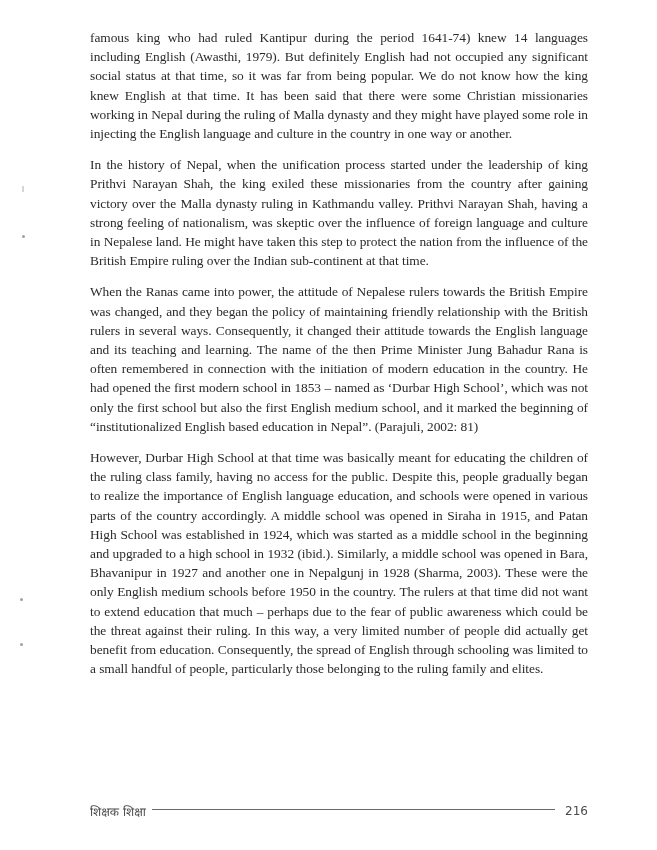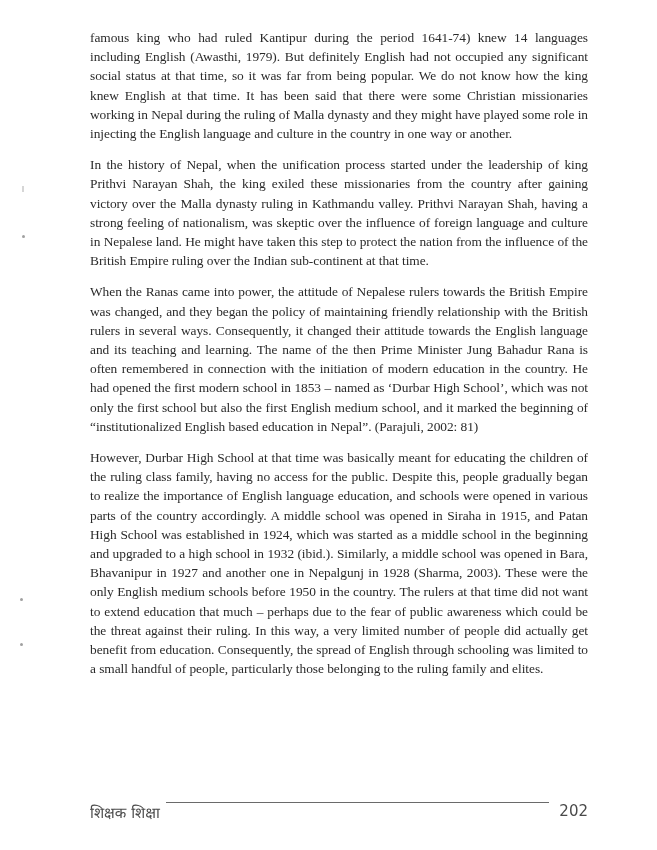--- a/index.html
+++ b/index.html
@@ -26,23 +26,23 @@
       text-justify: inter-word;
       letter-spacing: -0.05px;
     }
     .footer {
       position: absolute;
       left: 90px;
       top: 802px;
       width: 498px;
       height: 18px;
       display: flex;
-      align-items: flex-start;
+      align-items: center;
       font-family: "DejaVu Sans", sans-serif;
-      font-size: 15px;
+      font-size: 12px;
       color: #4a4a4a;
     }
     .footer-title { white-space: nowrap; }
     .footer-rule {
       flex: 1;
       border-bottom: 1px solid #6a6a6a;
       margin: 0 10px 4px 6px;
     }
     .footer-page { white-space: nowrap; }
     .speck {
@@ -72,14 +72,14 @@
 <main class="page-body">
   <p class="para">famous king who had ruled Kantipur during the period 1641-74) knew 14 languages including English (Awasthi, 1979). But definitely English had not occupied any significant social status at that time, so it was far from being popular. We do not know how the king knew English at that time. It has been said that there were some Christian missionaries working in Nepal during the ruling of Malla dynasty and they might have played some role in injecting the English language and culture in the country in one way or another.</p>
   <p class="para">In the history of Nepal, when the unification process started under the leadership of king Prithvi Narayan Shah, the king exiled these missionaries from the country after gaining victory over the Malla dynasty ruling in Kathmandu valley. Prithvi Narayan Shah, having a strong feeling of nationalism, was skeptic over the influence of foreign language and culture in Nepalese land. He might have taken this step to protect the nation from the influence of the British Empire ruling over the Indian sub-continent at that time.</p>
   <p class="para">When the Ranas came into power, the attitude of Nepalese rulers towards the British Empire was changed, and they began the policy of maintaining friendly relationship with the British rulers in several ways. Consequently, it changed their attitude towards the English language and its teaching and learning. The name of the then Prime Minister Jung Bahadur Rana is often remembered in connection with the initiation of modern education in the country. He had opened the first modern school in 1853 – named as ‘Durbar High School’, which was not only the first school but also the first English medium school, and it marked the beginning of “institutionalized English based education in Nepal”. (Parajuli, 2002: 81)</p>
   <p class="para">However, Durbar High School at that time was basically meant for educating the children of the ruling class family, having no access for the public. Despite this, people gradually began to realize the importance of English language education, and schools were opened in various parts of the country accordingly. A middle school was opened in Siraha in 1915, and Patan High School was established in 1924, which was started as a middle school in the beginning and upgraded to a high school in 1932 (ibid.). Similarly, a middle school was opened in Bara, Bhavanipur in 1927 and another one in Nepalgunj in 1928 (Sharma, 2003). These were the only English medium schools before 1950 in the country. The rulers at that time did not want to extend education that much – perhaps due to the fear of public awareness which could be the threat against their ruling. In this way, a very limited number of people did actually get benefit from education. Consequently, the spread of English through schooling was limited to a small handful of people, particularly those belonging to the ruling family and elites.</p>
 </main>
 
 <footer class="footer">
   <span class="footer-title">शिक्षक शिक्षा</span>
   <span class="footer-rule"></span>
-  <span class="footer-page">202</span>
+  <span class="footer-page">216</span>
 </footer>
 
 </body></html>

